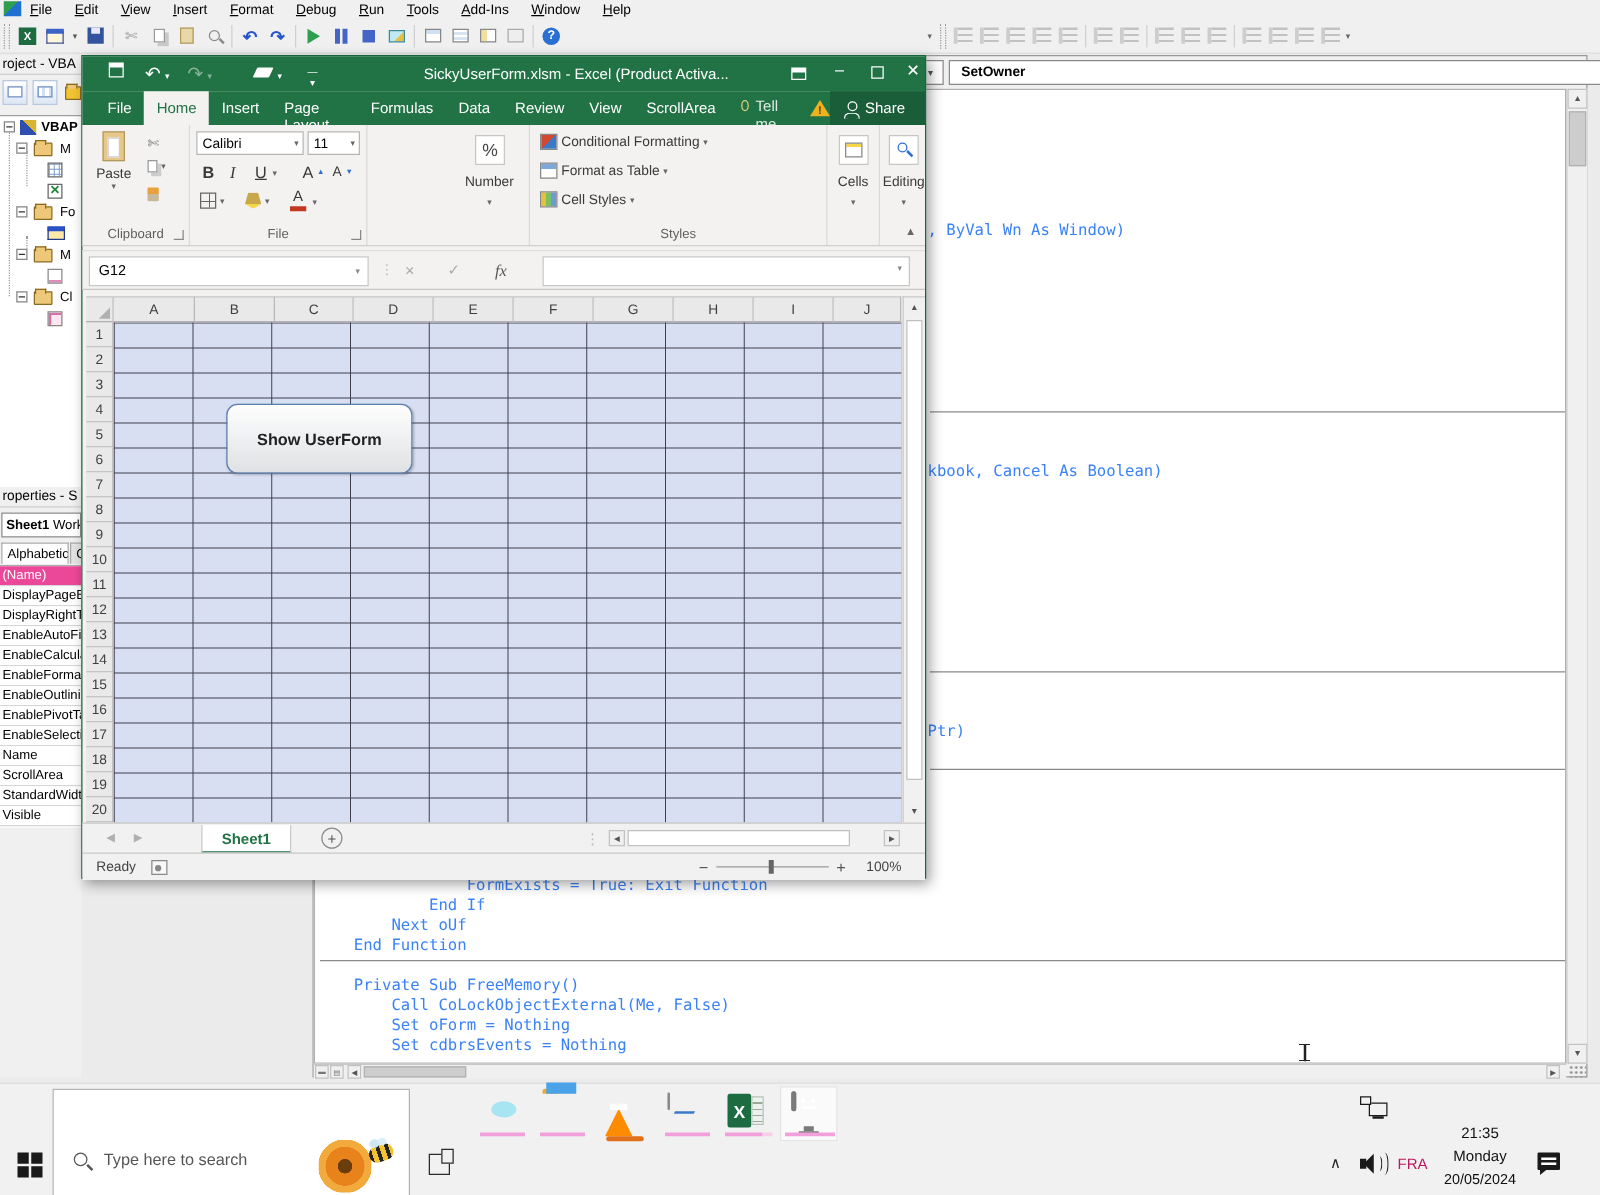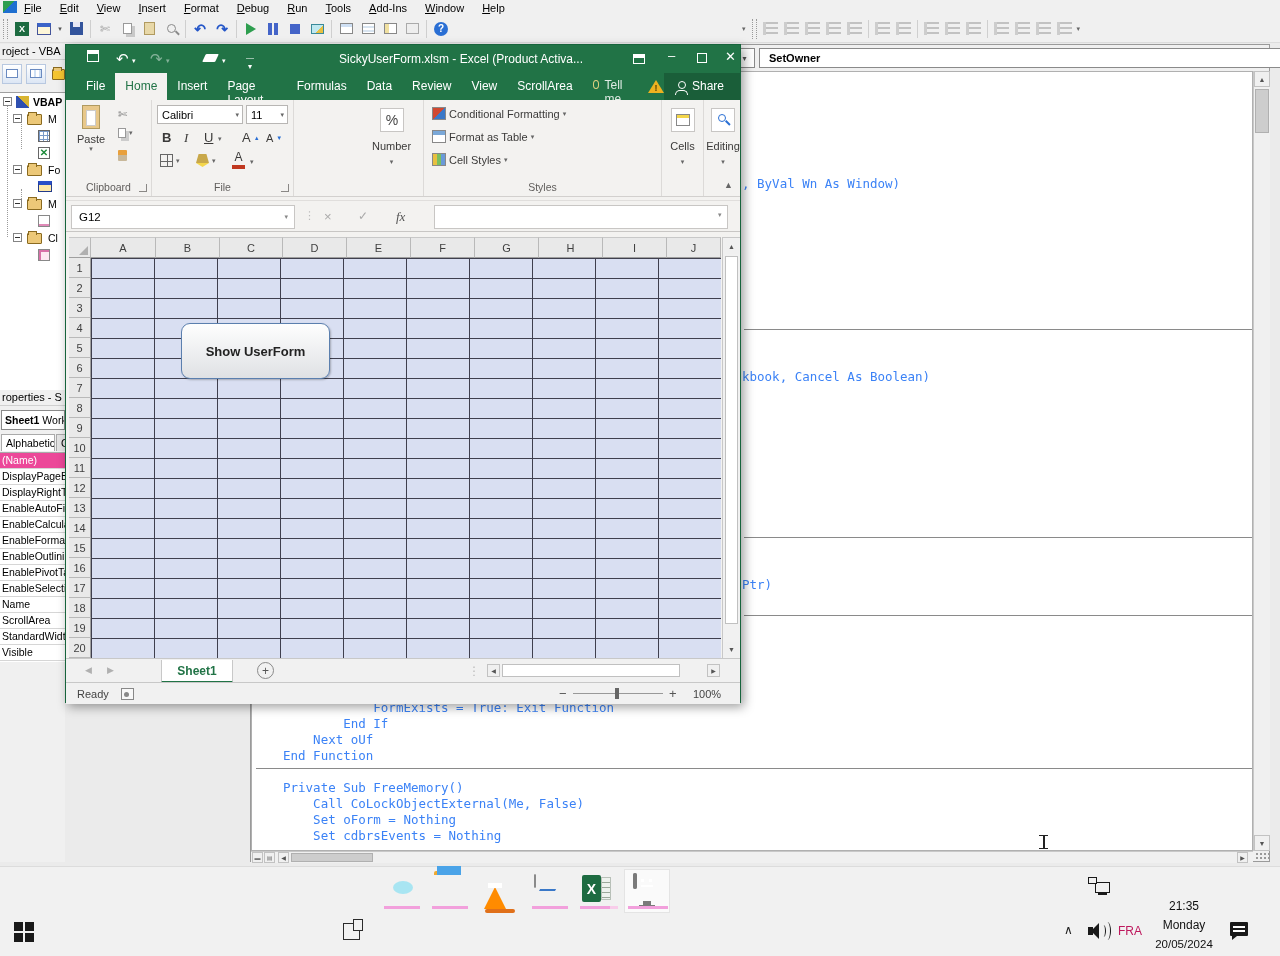--- a/index.html
+++ b/index.html
@@ -567,20 +567,26 @@
   </div>
 </div>
 
 <div class="r taskbar">
   <span class="startlogo">
       <span></span>
       <span></span>
       <span></span>
       <span></span>
     </span>
+  <div class="searchbox">
+    <span class="mag"></span>
+    <span class="t" style="left:40px;top:48px;font-size:13px;color:#555">Type here to search</span>
+    <span class="flower"></span>
+    <span class="bee"></span>
+  </div>
   <span class="taskview"></span>
 
   <span class="pinned" style="left:386px"><span class="edge"></span></span>
   <span class="underl" style="left:384px;width:36px"></span>
   <span class="pinned" style="left:434px"><span class="fold"></span></span>
   <span class="underl" style="left:432px;width:36px"></span>
   <span class="pinned" style="left:484px"><span class="vlc"></span><span class="monivlc-base"></span></span>
   <span class="pinned" style="left:534px"><span class="monG"></span></span>
   <span class="underl" style="left:532px;width:36px"></span>
   <span class="pinned" style="left:582px"><span class="xlicon"><span class="xg">X</span><span class="xs"></span></span></span>

